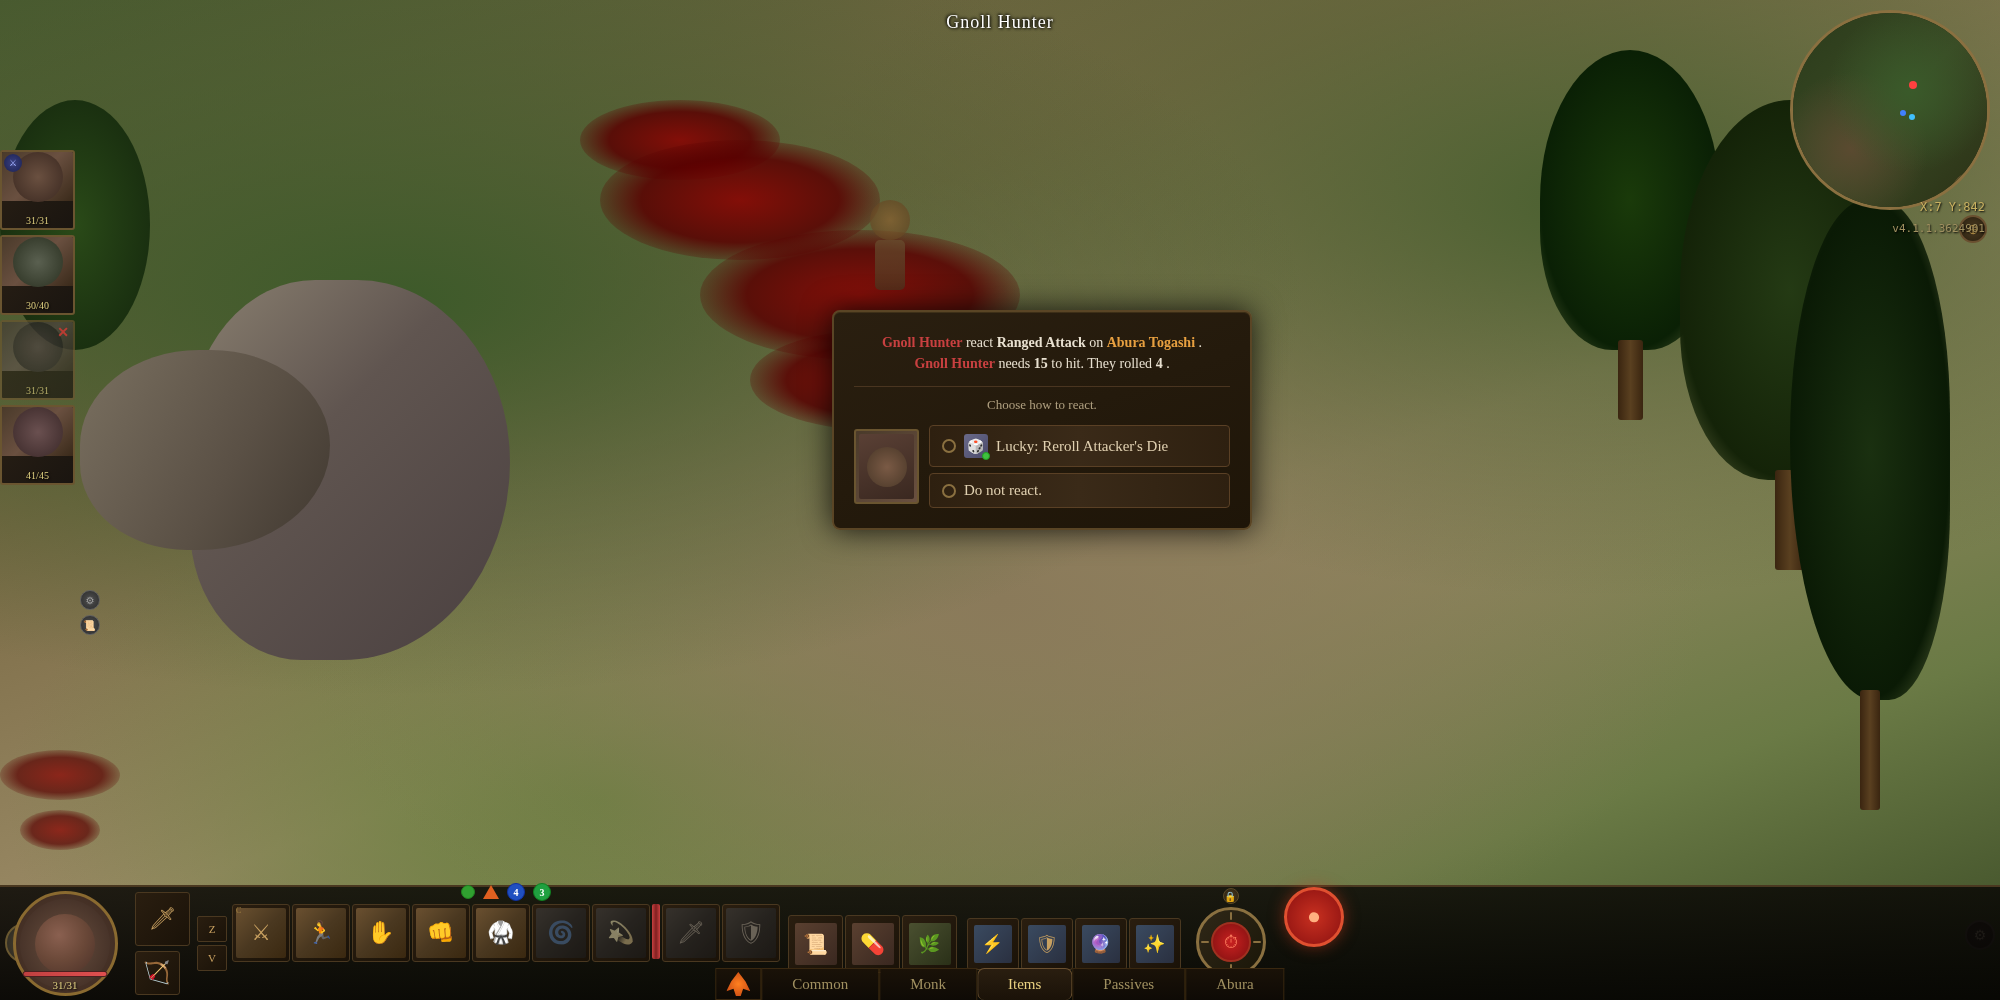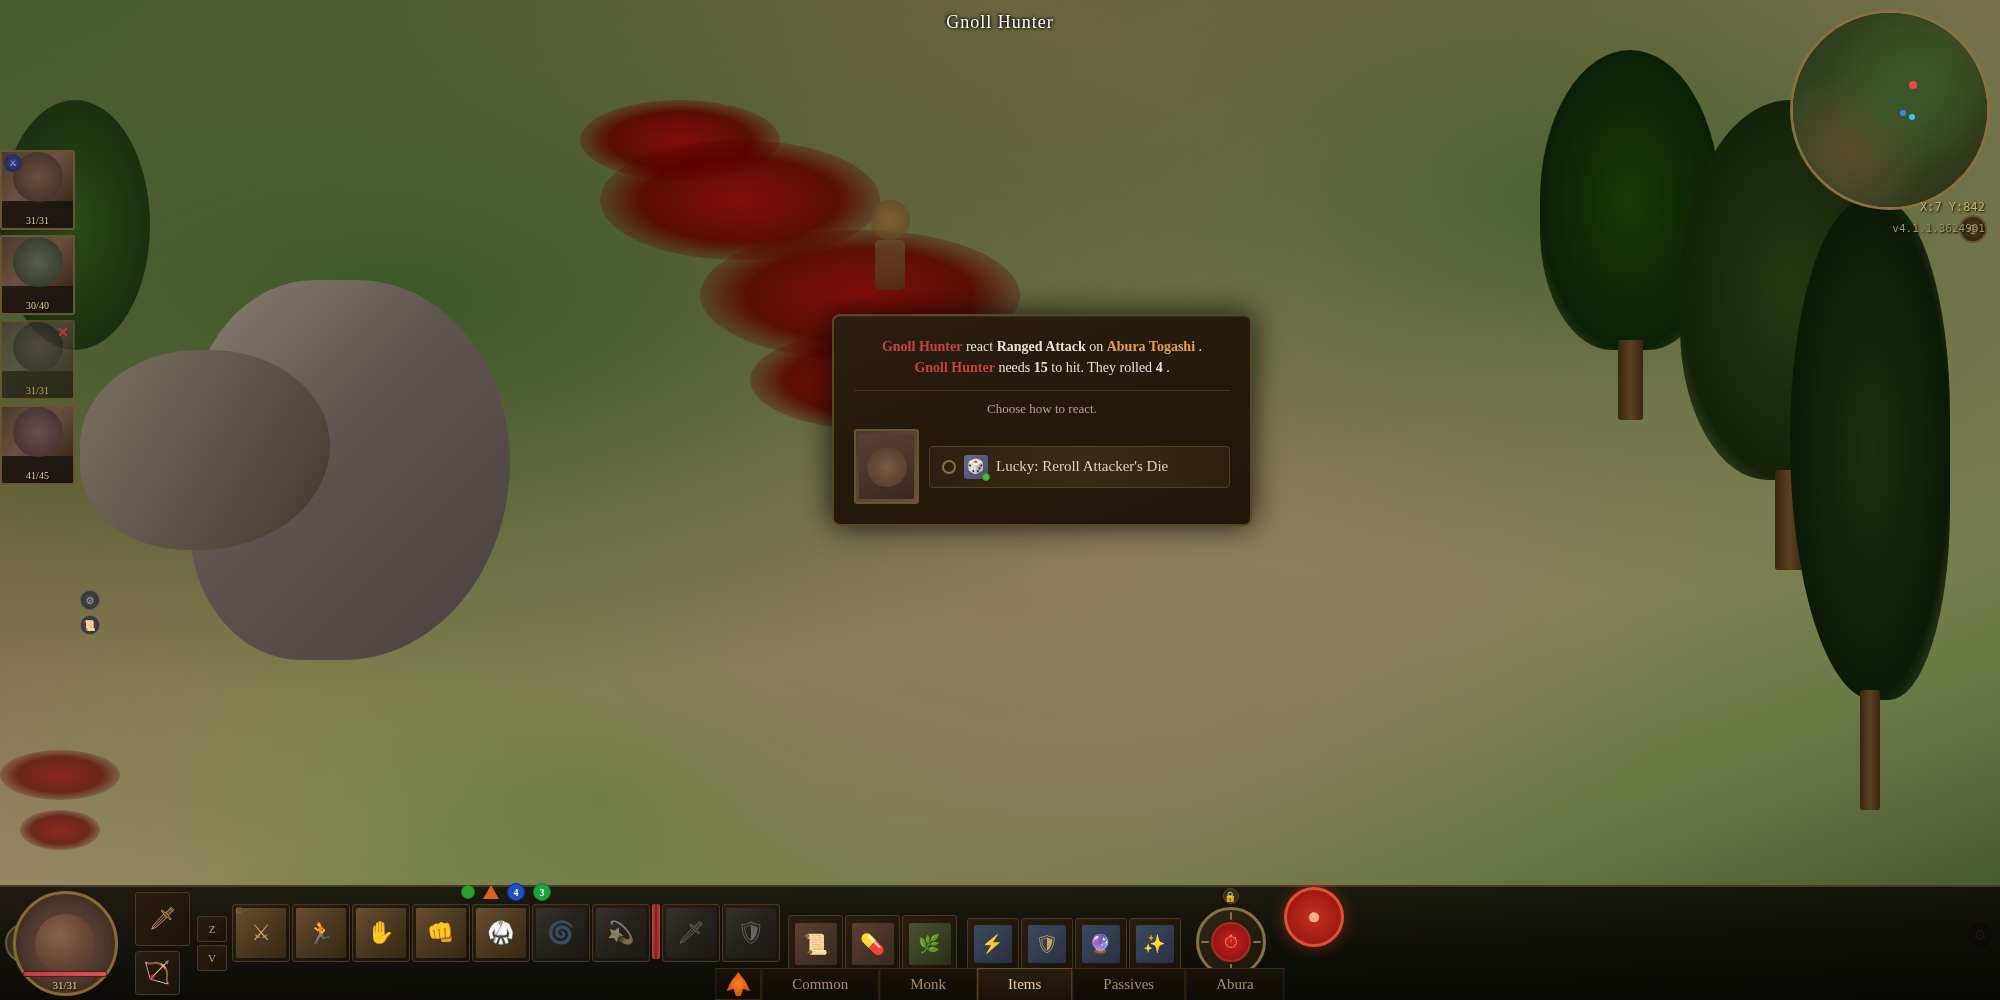--- a/index.html
+++ b/index.html
@@ -531,20 +531,21 @@
       color: #a09060;
       font-size: 15px;
       cursor: pointer;
       font-family: 'Georgia', serif;
     }
 
     .bottom-tab.active {
       color: #e8d080;
       background: linear-gradient(180deg, #2a1e10 0%, #1a1208 100%);
       border-color: #6a5030;
+      border-radius: 7px;
     }
 
     .bottom-tab-special {
       padding: 0 10px;
       display: flex;
       align-items: center;
       background: linear-gradient(180deg, #1a1208 0%, #0e0a05 100%);
       border: 1px solid #3a2810;
     }
 
@@ -765,20 +766,24 @@
       </div>
       <div style="display:flex;flex-direction:column;gap:6px;flex:1;">
         <div class="reaction-option">
           <div class="radio-btn"></div>
           <div class="option-icon">
             <span style="font-size:14px;">🎲</span>
             <div class="option-green-dot"></div>
           </div>
           <span class="option-label">Lucky: Reroll Attacker's Die</span>
         </div>
+        <div class="reaction-option">
+          <div class="radio-btn"></div>
+          <span class="option-label">Do not react.</span>
+        </div>
       </div>
     </div>
   </div>
 </div>
 
 <div id="bottom-hud">
 
   <div id="left-bottom">
     <div class="chain-icon">⛓</div>
     <div class="chain-icon" style="width:35px;height:35px;">⊕</div>

